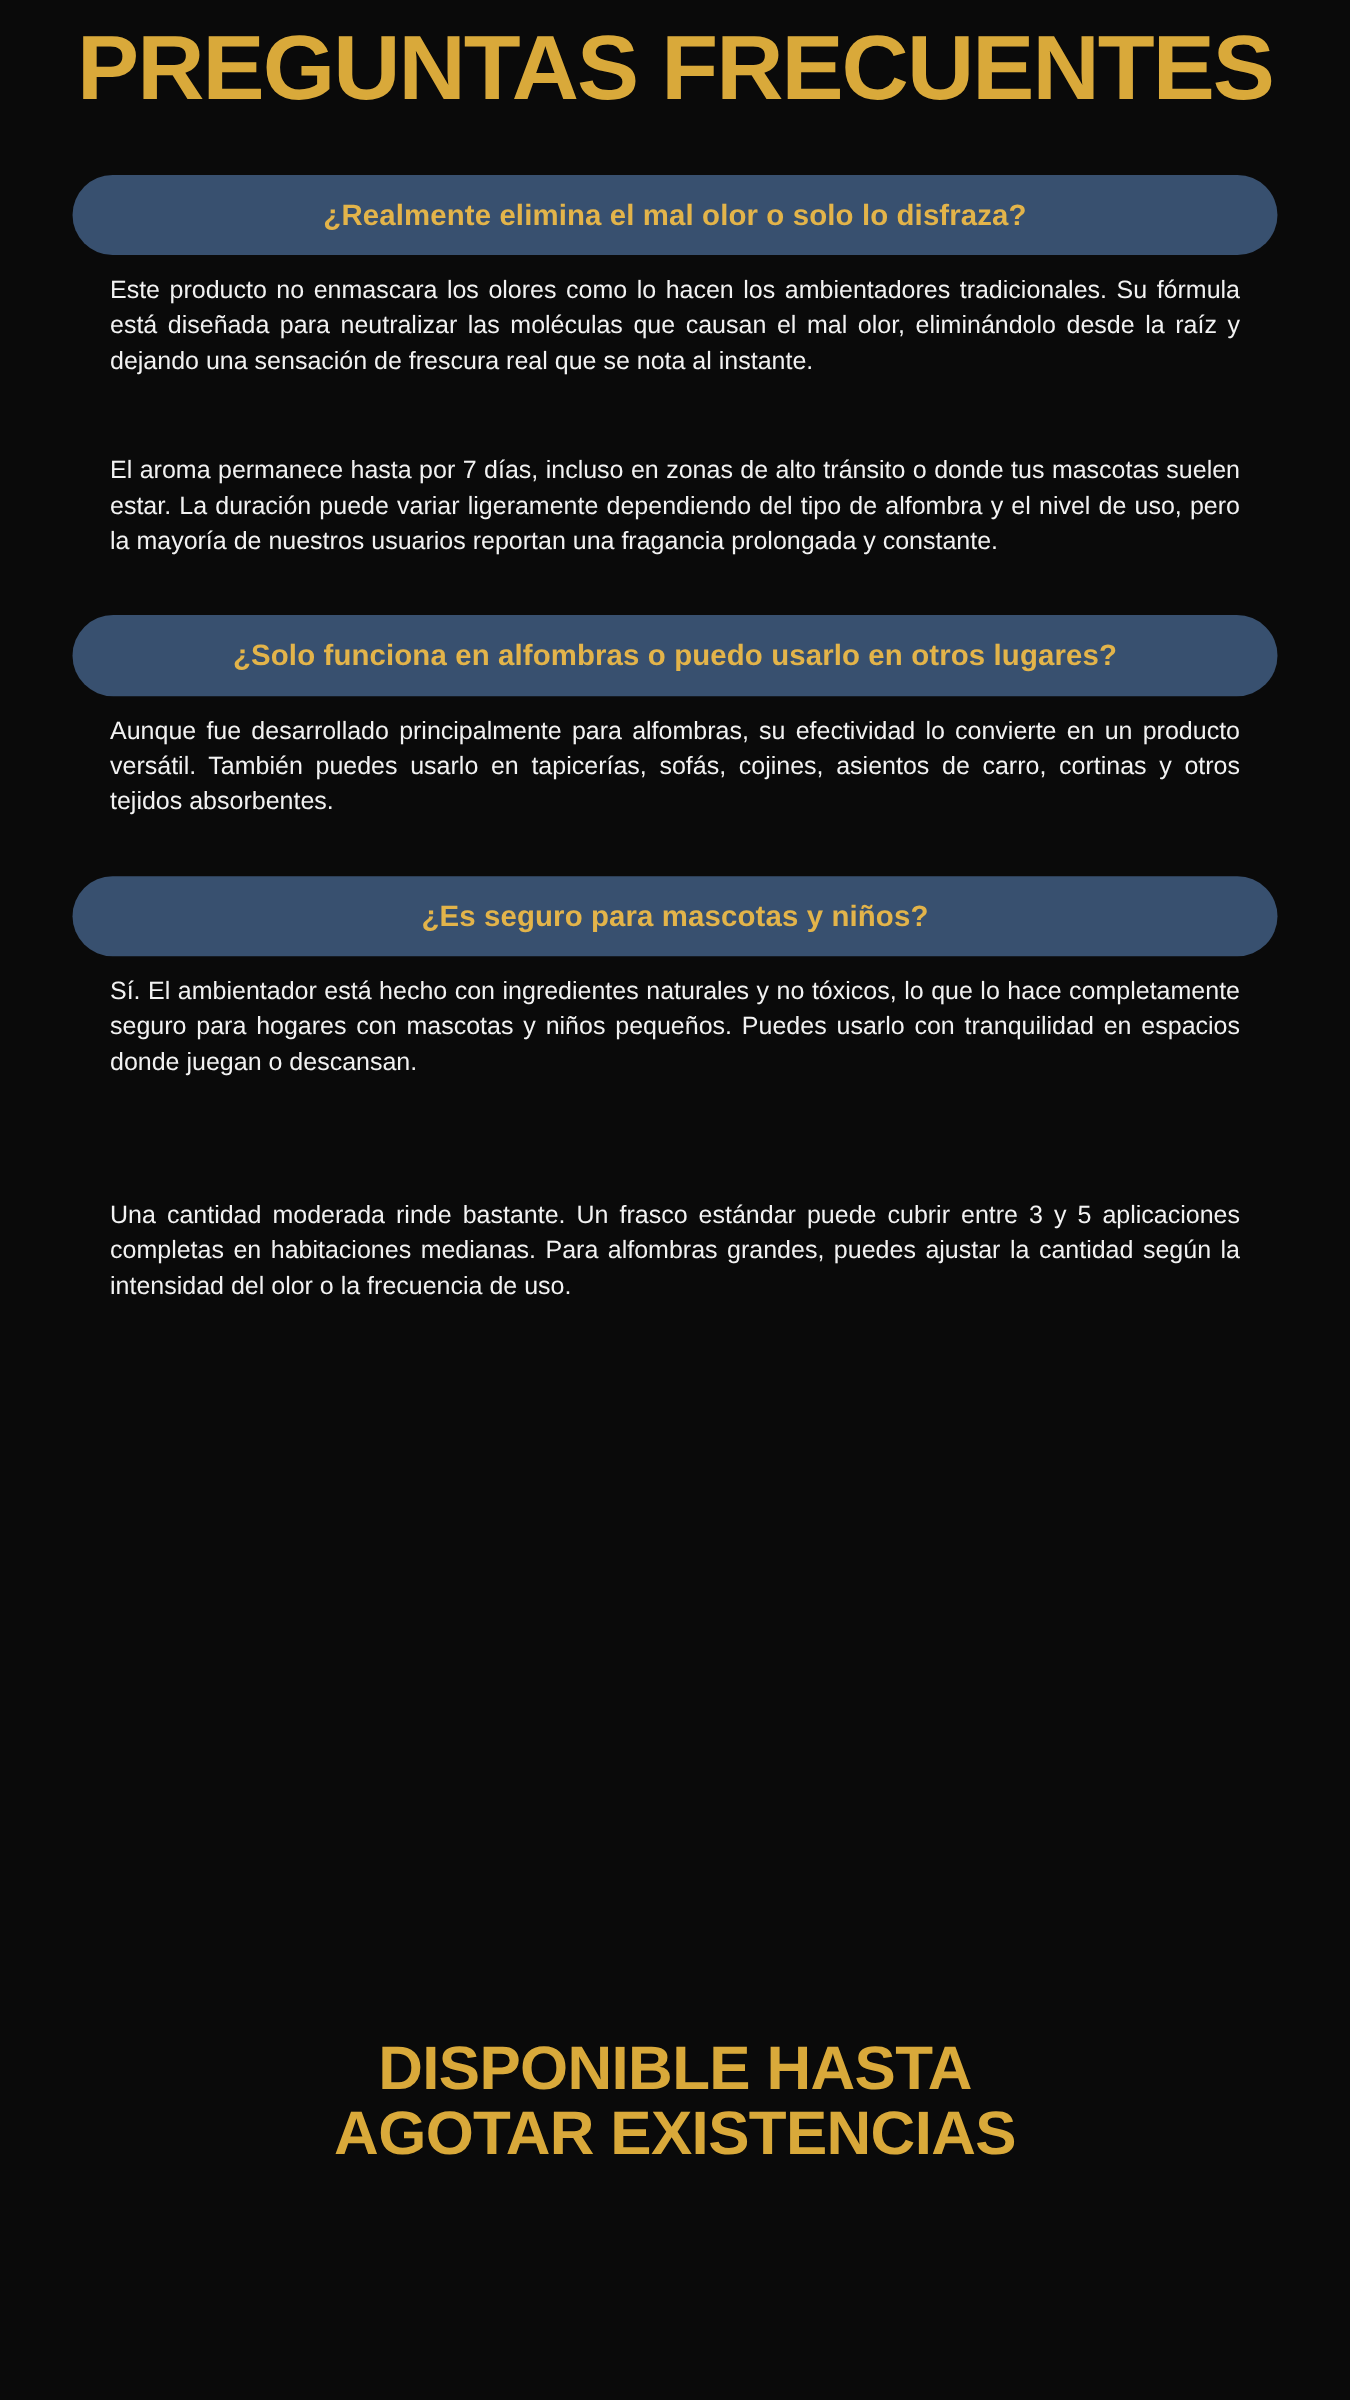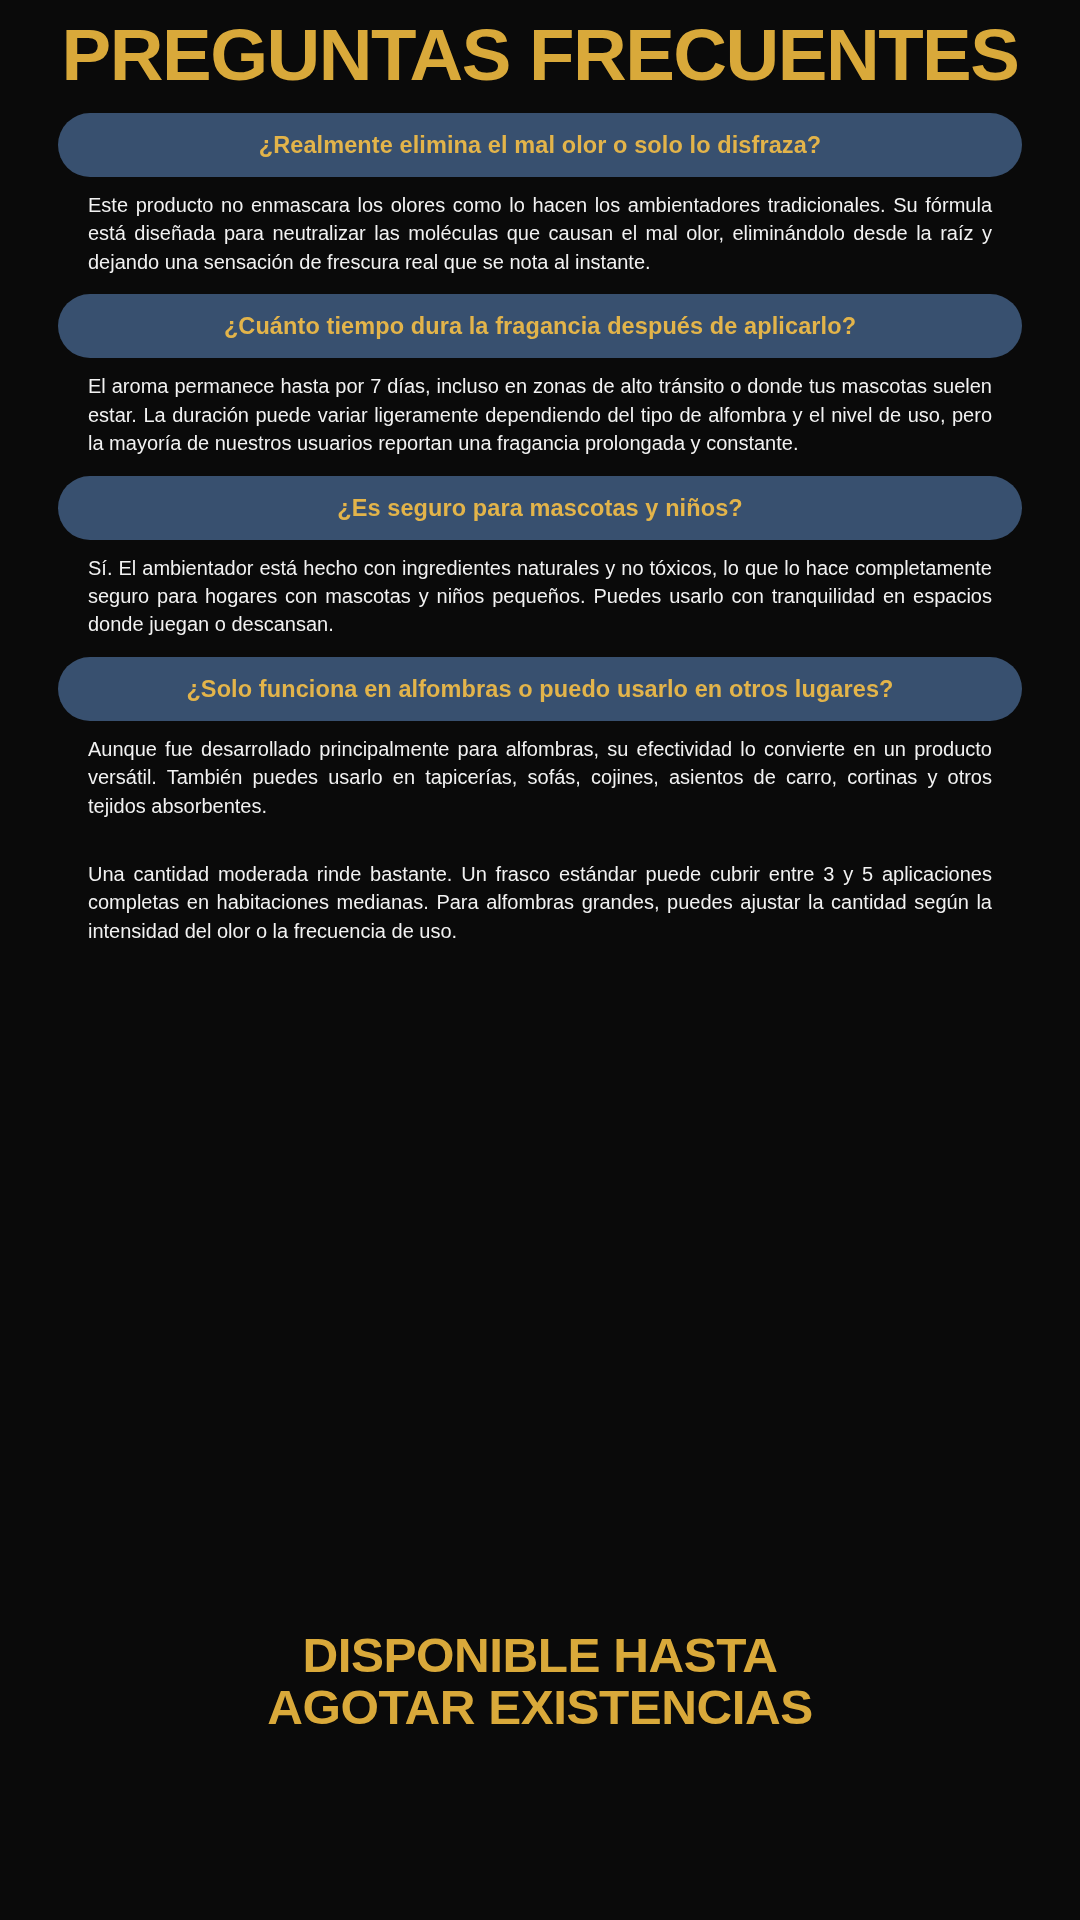--- a/index.html
+++ b/index.html
@@ -40,20 +40,21 @@
 
   .faq-list {
     display: flex;
     flex-direction: column;
     gap: 0px;
     flex: 1;
   }
 
   .faq-item {
     margin-bottom: 8px;
+    margin-top: 27px;
   }
 
   .faq-q {
     background: #38506f;
     border-radius: 42px;
     padding: 17px 46px;
     text-align: center;
     color: #e3b44a;
     font-size: 23.5px;
     font-weight: 700;
@@ -93,32 +94,31 @@
   <h1 class="main-title">PREGUNTAS FRECUENTES</h1>
 
   <div class="faq-list">
 
     <div class="faq-item">
       <div class="faq-q">¿Realmente elimina el mal olor o solo lo disfraza?</div>
       <div class="faq-a">Este producto no enmascara los olores como lo hacen los ambientadores tradicionales. Su fórmula está diseñada para neutralizar las moléculas que causan el mal olor, eliminándolo desde la raíz y dejando una sensación de frescura real que se nota al instante.</div>
     </div>
 
     <div class="faq-item">
-      <div class="faq-q">¿Cuánto tiempo dura la fragancia después de aplicarlo?</div>
       <div class="faq-a">El aroma permanece hasta por 7 días, incluso en zonas de alto tránsito o donde tus mascotas suelen estar. La duración puede variar ligeramente dependiendo del tipo de alfombra y el nivel de uso, pero la mayoría de nuestros usuarios reportan una fragancia prolongada y constante.</div>
+    </div>
+
+    <div class="faq-item">
+      <div class="faq-q">¿Solo funciona en alfombras o puedo usarlo en otros lugares?</div>
+      <div class="faq-a">Aunque fue desarrollado principalmente para alfombras, su efectividad lo convierte en un producto versátil. También puedes usarlo en tapicerías, sofás, cojines, asientos de carro, cortinas y otros tejidos absorbentes.</div>
     </div>
 
     <div class="faq-item">
       <div class="faq-q">¿Es seguro para mascotas y niños?</div>
       <div class="faq-a">Sí. El ambientador está hecho con ingredientes naturales y no tóxicos, lo que lo hace completamente seguro para hogares con mascotas y niños pequeños. Puedes usarlo con tranquilidad en espacios donde juegan o descansan.</div>
-    </div>
-
-    <div class="faq-item">
-      <div class="faq-q">¿Solo funciona en alfombras o puedo usarlo en otros lugares?</div>
-      <div class="faq-a">Aunque fue desarrollado principalmente para alfombras, su efectividad lo convierte en un producto versátil. También puedes usarlo en tapicerías, sofás, cojines, asientos de carro, cortinas y otros tejidos absorbentes.</div>
     </div>
 
     <div class="faq-item">
     </div>
 
     <div class="faq-item">
       <div class="faq-a">Una cantidad moderada rinde bastante. Un frasco estándar puede cubrir entre 3 y 5 aplicaciones completas en habitaciones medianas. Para alfombras grandes, puedes ajustar la cantidad según la intensidad del olor o la frecuencia de uso.</div>
     </div>
 
   </div>

